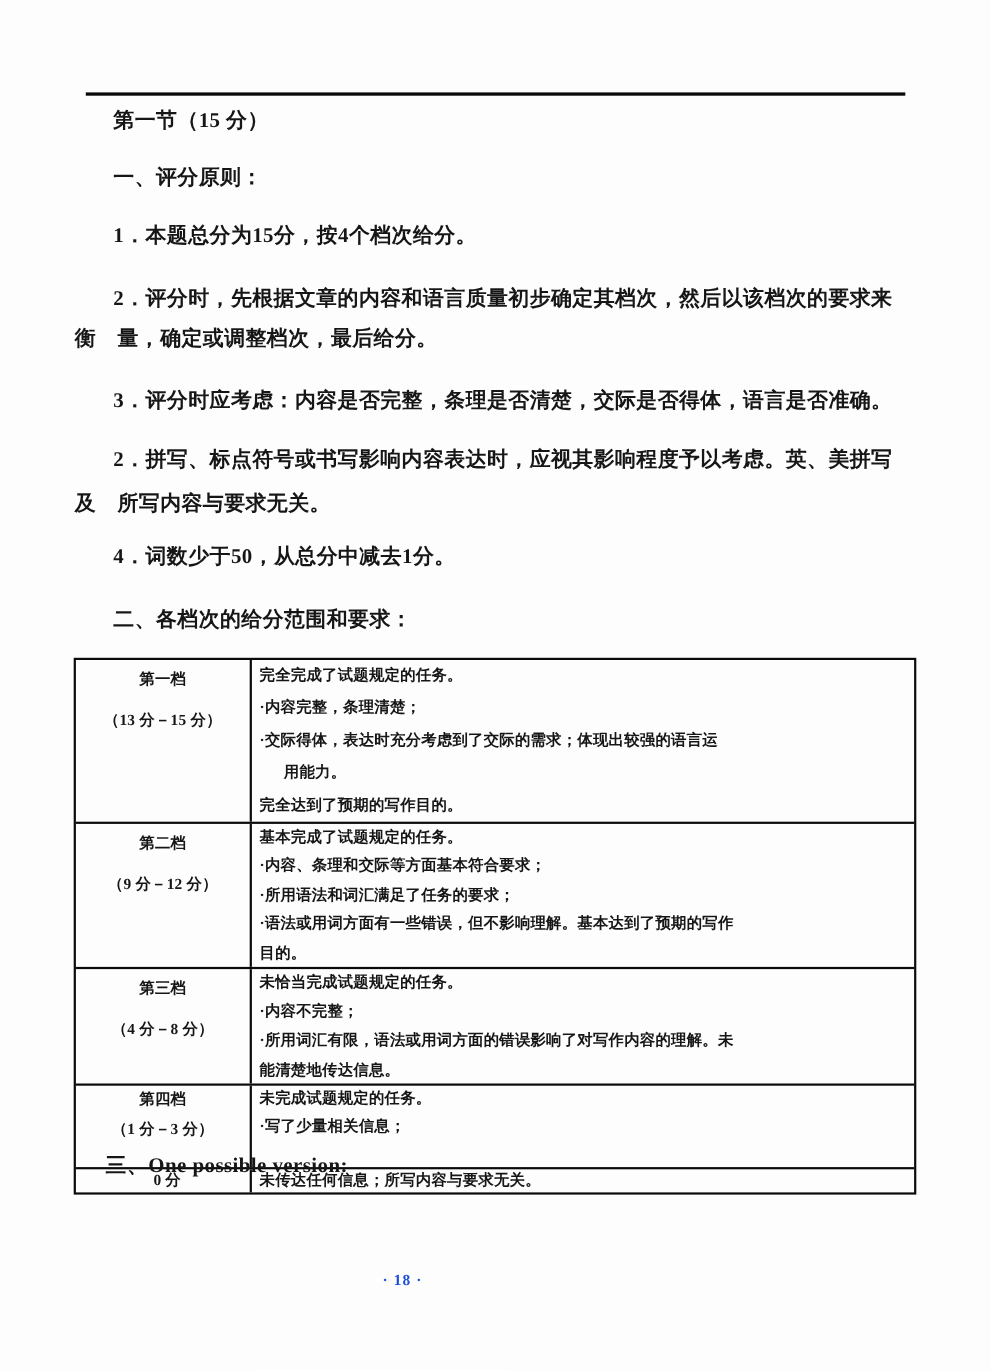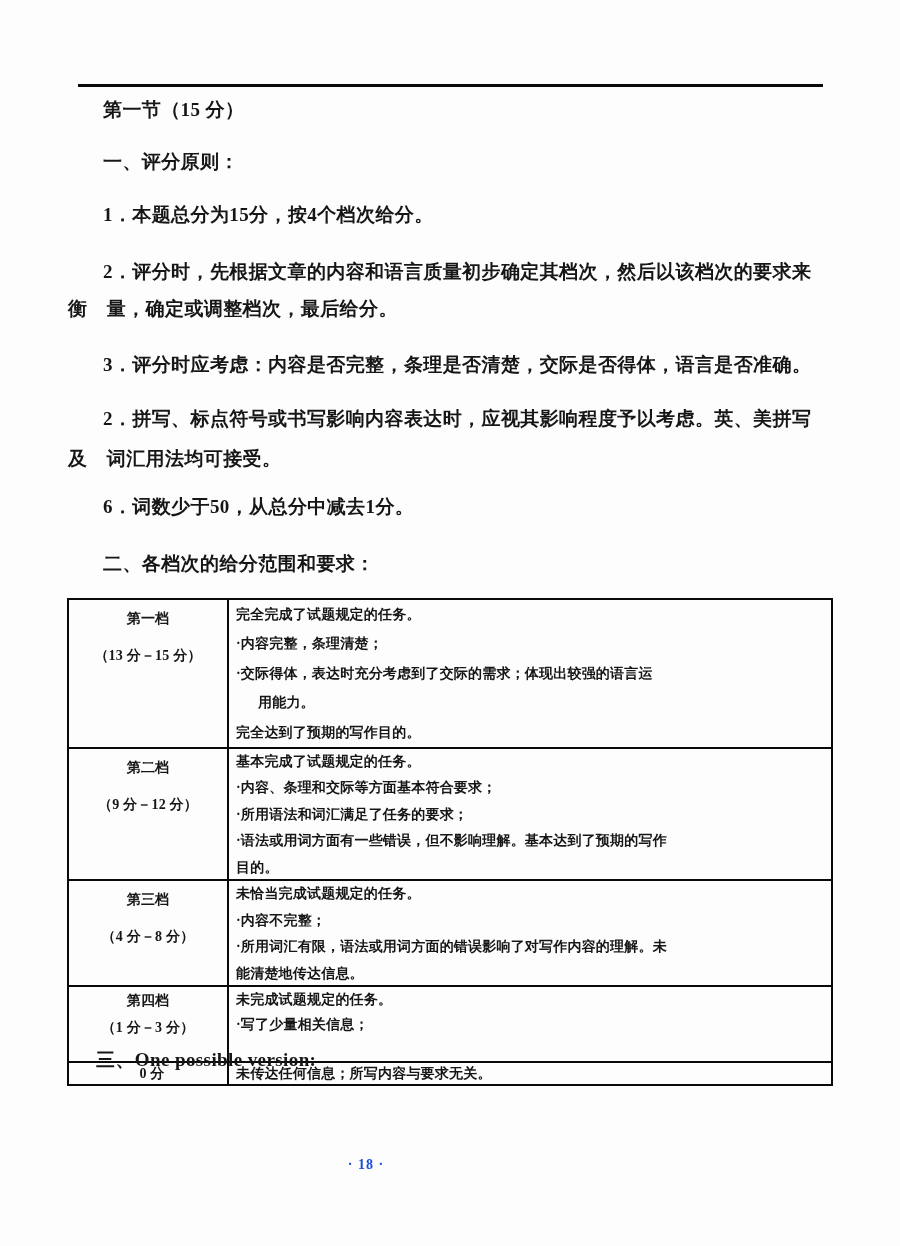--- a/index.html
+++ b/index.html
@@ -74,23 +74,23 @@
   <div class="para" style="left:103px;top:151px">一、评分原则：</div>
 
   <div class="para" style="left:103px;top:204px">1．本题总分为15分，按4个档次给分。</div>
 
   <div class="para" style="left:103px;top:261px">2．评分时，先根据文章的内容和语言质量初步确定其档次，然后以该档次的要求来</div>
   <div class="para" style="left:68px;top:298px">衡　量，确定或调整档次，最后给分。</div>
 
   <div class="para" style="left:103px;top:354px">3．评分时应考虑：内容是否完整，条理是否清楚，交际是否得体，语言是否准确。</div>
 
   <div class="para" style="left:103px;top:408px">2．拼写、标点符号或书写影响内容表达时，应视其影响程度予以考虑。英、美拼写</div>
-  <div class="para" style="left:68px;top:448px">及　词汇用法均可接受。</div>
+  <div class="para" style="left:68px;top:448px">及　所写内容与要求无关。</div>
 
-  <div class="para" style="left:103px;top:496px">6．词数少于50，从总分中减去1分。</div>
+  <div class="para" style="left:103px;top:496px">4．词数少于50，从总分中减去1分。</div>
 
   <div class="para" style="left:103px;top:553px">二、各档次的给分范围和要求：</div>
 
   <div class="rubric">
 
     <div class="t-row row1">
       <div class="g-cell">
         <div class="g-line">第一档</div>
         <div class="g-line">（13 分－15 分）</div>
       </div>

